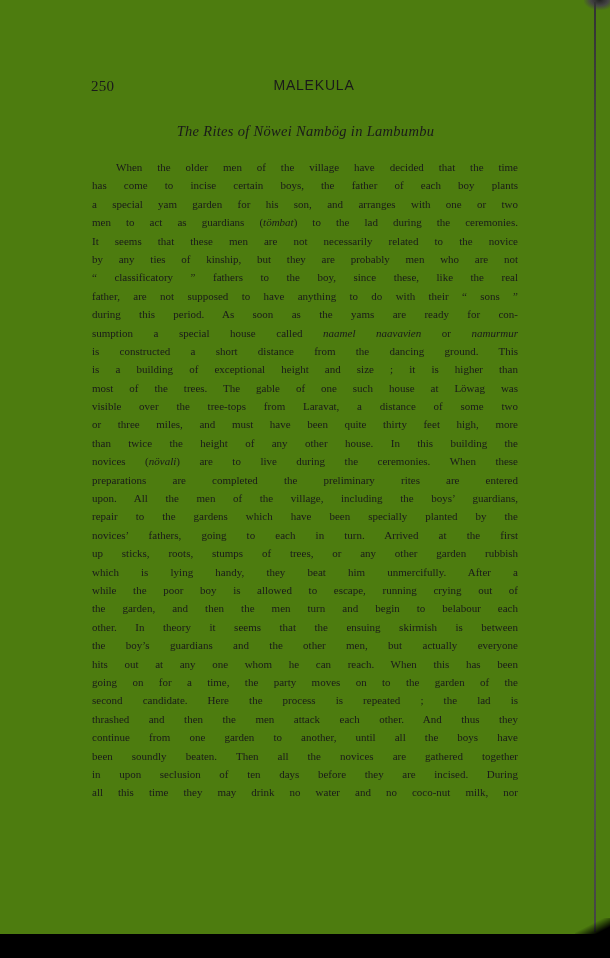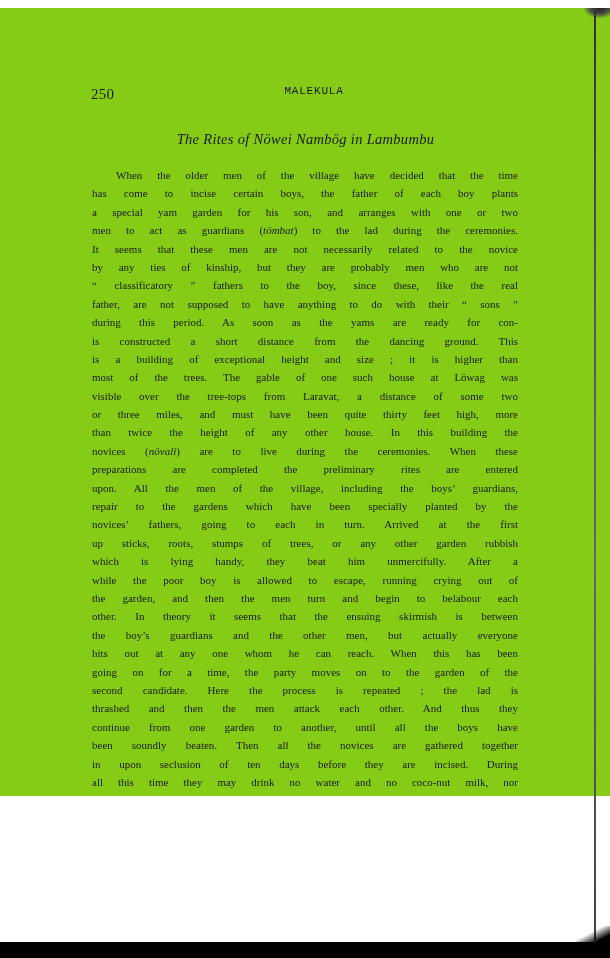--- a/index.html
+++ b/index.html
@@ -10,40 +10,40 @@
     body {
       width: 610px;
       height: 958px;
       position: relative;
       overflow: hidden;
       font-family: "DejaVu Serif", "Liberation Serif", serif;
       color: #1a1a1a;
     }
     .page {
       position: absolute;
-      left: 0; top: 8px;
-      width: 610px; height: 788px;
-      background: #84cc16;
+      left: 0; top: 0;
+      width: 610px; height: 958px;
+      background: #4d7c0f;
     }
     .page-number {
       position: absolute;
       left: 91px;
       top: 78px;
       font-family: "Liberation Serif", serif;
       font-size: 15px;
       letter-spacing: 0.2px;
     }
     .running-head {
       position: absolute;
       left: 0;
       width: 610px;
       top: 77px;
       text-align: center;
-      font-family: Liberation Mono, monospace;
-      font-size: 11px;
+      font-family: Liberation Sans, sans-serif;
+      font-size: 14px;
       letter-spacing: 0.8px;
       padding-left: 18px;
       box-sizing: border-box;
     }
     .section-title {
       position: absolute;
       left: 0;
       width: 610px;
       top: 123px;
       text-align: center;
@@ -120,20 +120,21 @@
   <div class="body" id="body-text">
       <span class="line indent"><span>When the older men of the village have decided that the time</span></span>
       <span class="line"><span>has come to incise certain boys, the father of each boy plants</span></span>
       <span class="line"><span>a special yam garden for his son, and arranges with one or two</span></span>
       <span class="line"><span>men to act as guardians (</span><i>tömbat</i><span>) to the lad during the ceremonies.</span></span>
       <span class="line"><span>It seems that these men are not necessarily related to the novice</span></span>
       <span class="line"><span>by any ties of kinship, but they are probably men who are not</span></span>
       <span class="line"><span>“ classificatory ” fathers to the boy, since these, like the real</span></span>
       <span class="line"><span>father, are not supposed to have anything to do with their “ sons ”</span></span>
       <span class="line"><span>during this period.  As soon as the yams are ready for con-</span></span>
+      <span class="line"><span>sumption a special house called </span><i>naamel naavavien</i><span> or </span><i>namurmur</i></span>
       <span class="line"><span>is constructed a short distance from the dancing ground.  This</span></span>
       <span class="line"><span>is a building of exceptional height and size ;  it is higher than</span></span>
       <span class="line"><span>most of the trees.  The gable of one such house at Löwag was</span></span>
       <span class="line"><span>visible over the tree-tops from Laravat, a distance of some two</span></span>
       <span class="line"><span>or three miles, and must have been quite thirty feet high, more</span></span>
       <span class="line"><span>than twice the height of any other house.  In this building the</span></span>
       <span class="line"><span>novices (</span><i>növali</i><span>) are to live during the ceremonies.  When these</span></span>
       <span class="line"><span>preparations are completed the preliminary rites are entered</span></span>
       <span class="line"><span>upon.  All the men of the village, including the boys’ guardians,</span></span>
       <span class="line"><span>repair to the gardens which have been specially planted by the</span></span>

